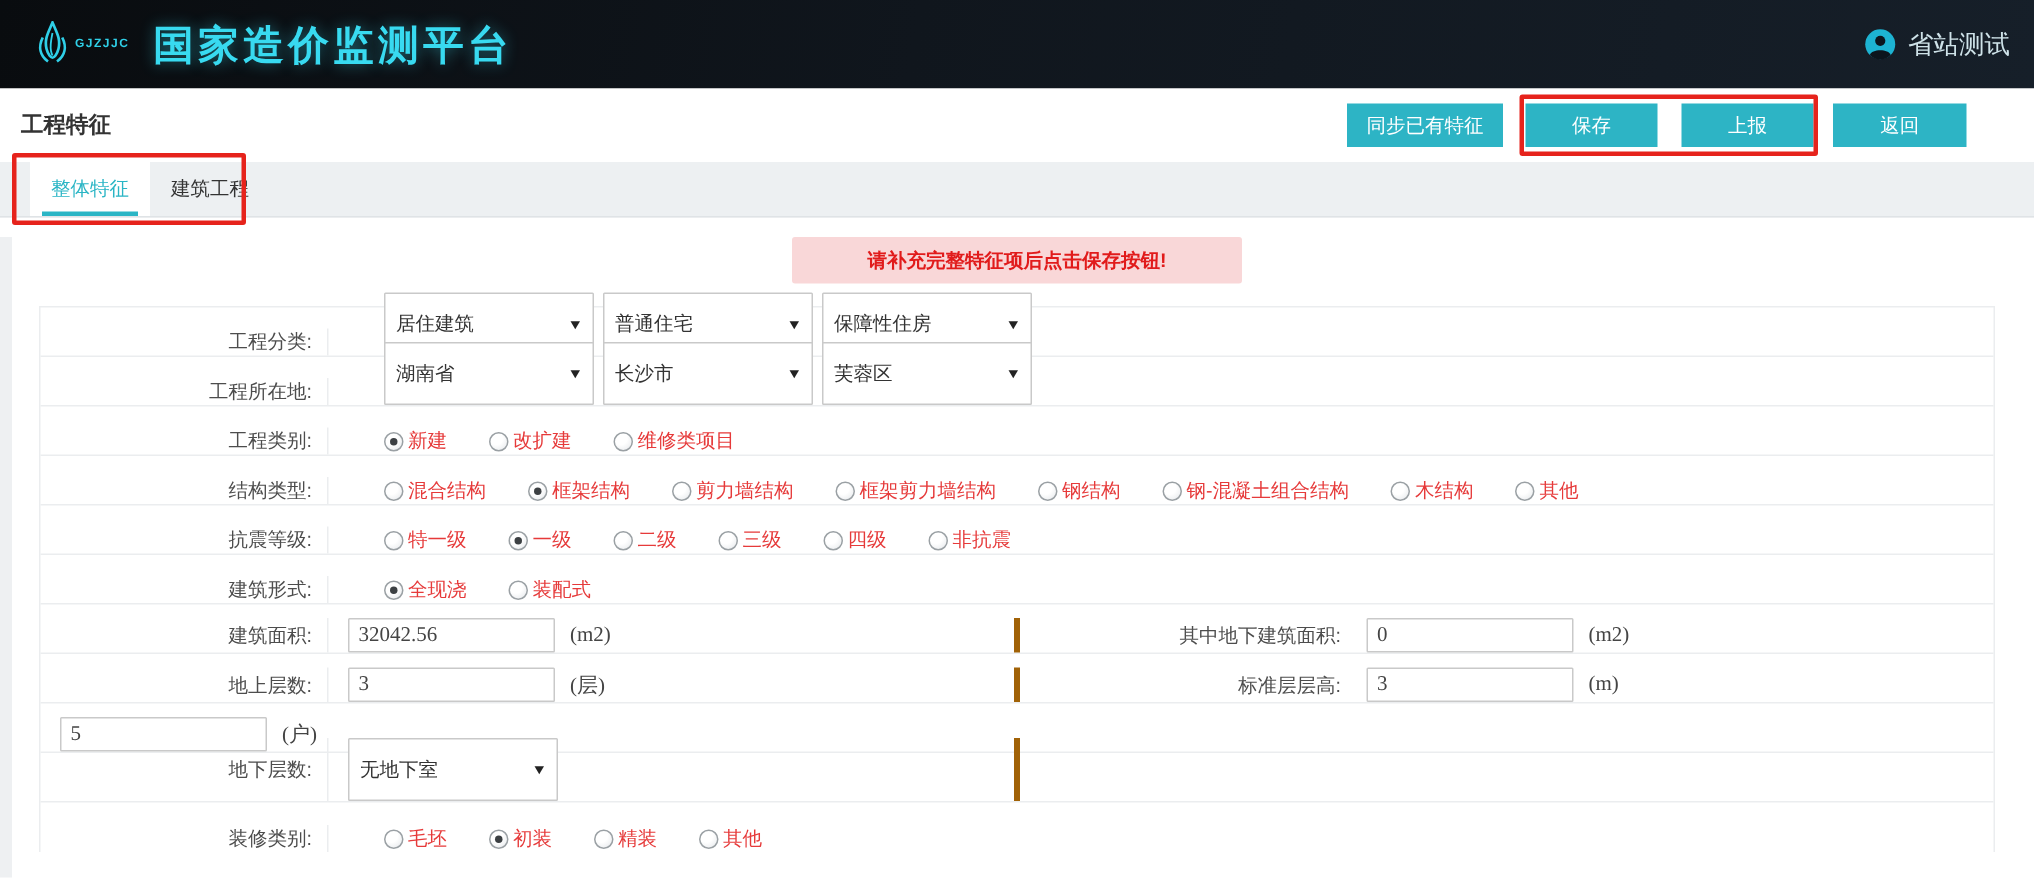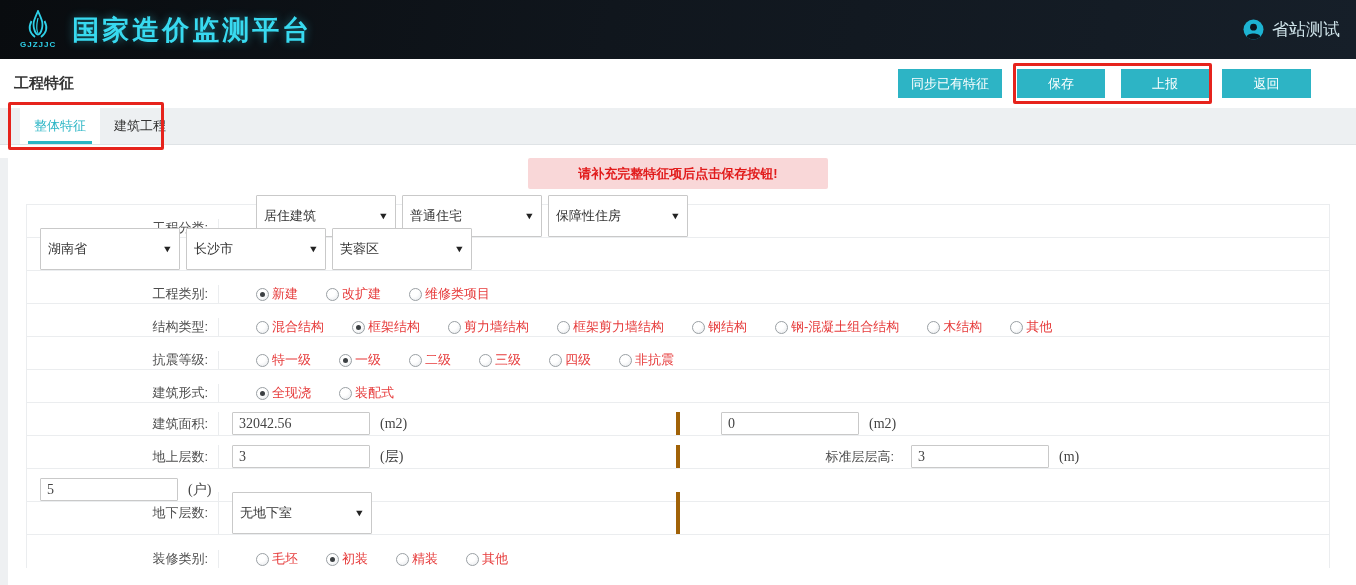--- a/index.html
+++ b/index.html
@@ -2,21 +2,21 @@
 <html><head>
 <meta charset="utf-8">
 <style>
   * { margin:0; padding:0; box-sizing:border-box; }
   html,body { width:1356px; height:585px; overflow:hidden; background:#fff;
     font-family:"Liberation Sans","DejaVu Sans",sans-serif; }
 
   
   .header { height:59px; background:linear-gradient(100deg,#090c0f 0%,#10161d 45%,#161f29 100%);
     display:flex; align-items:center; position:relative; }
-  .logo { display:flex; flex-direction:column; align-items:center; margin-left:20px; }
+  .logo { display:flex; flex-direction:row; align-items:center; margin-left:20px; }
   .logo-sub { font-size:8px; font-weight:bold; color:#2fd0e8; letter-spacing:1px; margin-top:-2px; }
   .brand-title { margin-left:16px; font-size:27px; font-weight:bold; color:#38daf0;
     letter-spacing:3px; text-shadow:0 0 10px rgba(56,218,240,.45); }
   .user-chip { margin-left:auto; margin-right:16px; display:flex; align-items:center; gap:8px;
     color:#cfe3e9; font-size:17px; cursor:pointer; }
 
   
   .toolbar { height:49px; background:#fff; display:flex; align-items:center; position:relative;gap:31px; }
   .page-title { font-size:15px; font-weight:bold; color:#333; margin-left:14px; }
   .btn-group { margin-left:auto; margin-right:45px; display:flex; align-items:center; }
@@ -140,20 +140,21 @@
           <span class="caret">▼</span>
         </div>
         <div class="sel">
           <span>保障性住房</span>
           <span class="caret">▼</span>
         </div>
       </div>
     </div>
 
     <div class="frow">
+      <div class="flabel">工程所在地:</div>
       <div class="ffields">
         <div class="sel">
           <span>湖南省</span>
           <span class="caret">▼</span>
         </div>
         <div class="sel">
           <span>长沙市</span>
           <span class="caret">▼</span>
         </div>
         <div class="sel">
@@ -265,20 +266,21 @@
 
     <div class="frow">
       <div class="half-left">
         <div class="flabel">建筑面积:</div>
         <div class="ffields">
           <input class="tinput" value="32042.56" style="">
           <span class="unit">(m2)</span>
         </div>
       </div>
       <div class="half-right">
+        <div class="rlabel">其中地下建筑面积:</div>
         <input class="tinput" value="0" style="">
         <span class="unit">(m2)</span>
       </div>
     </div>
 
     <div class="frow">
       <div class="half-left">
         <div class="flabel">地上层数:</div>
         <div class="ffields">
           <input class="tinput" value="3" style="">

